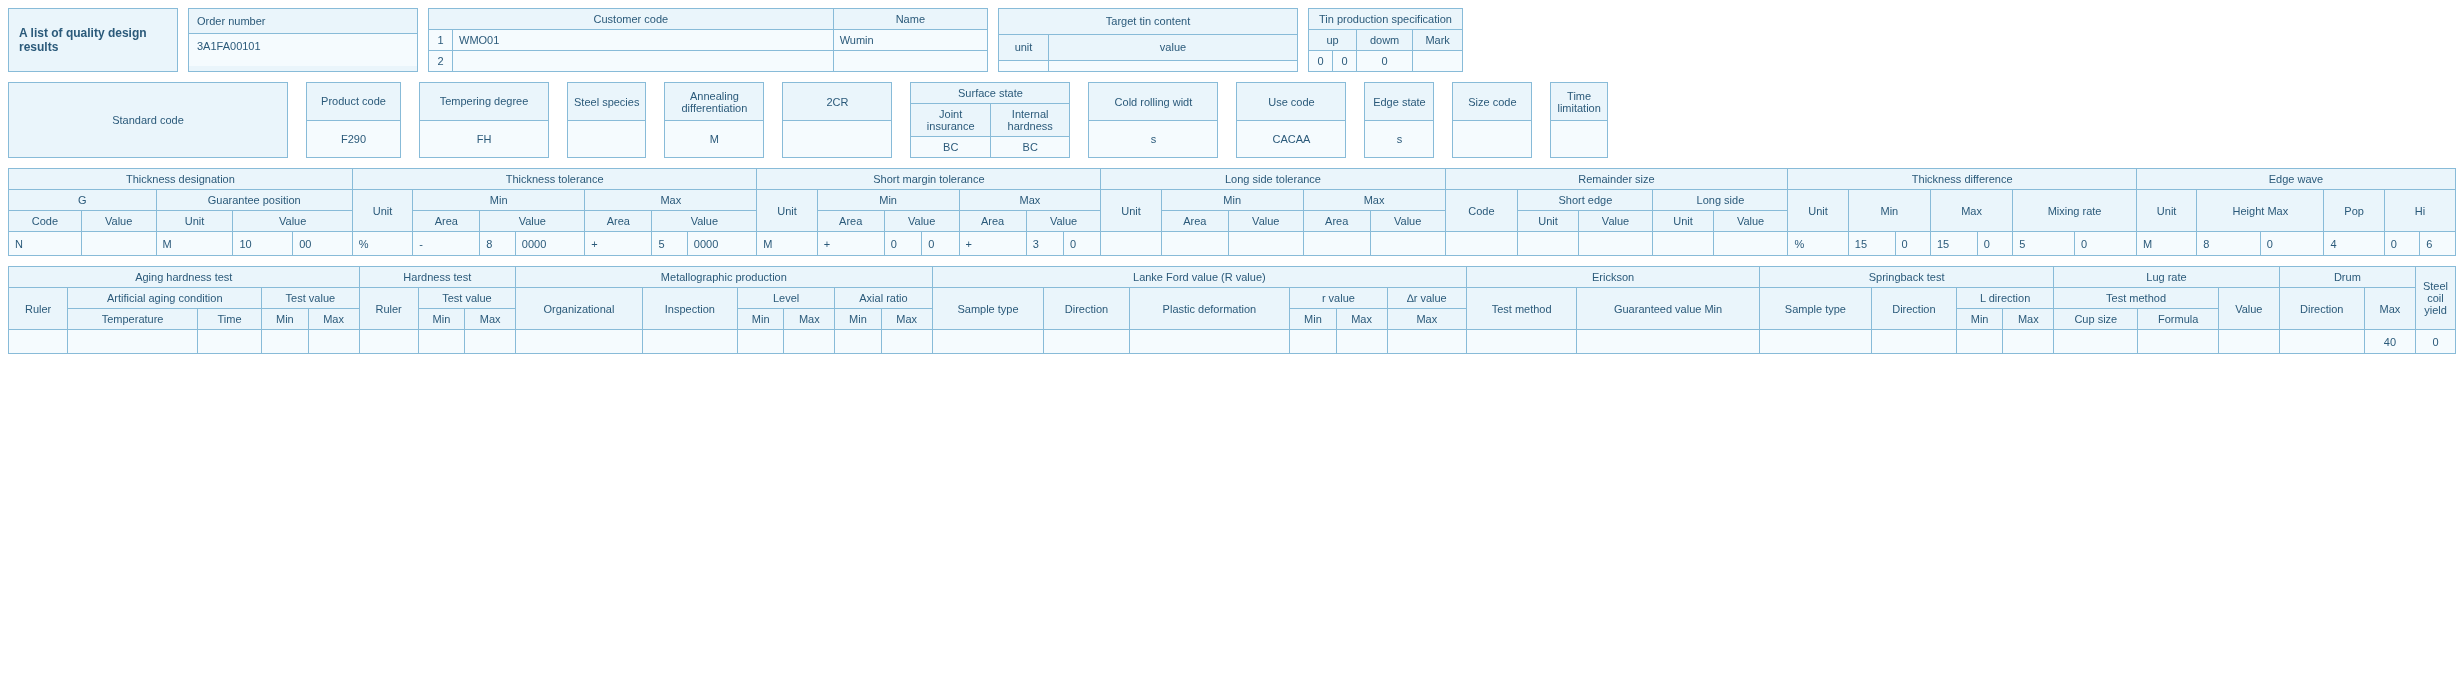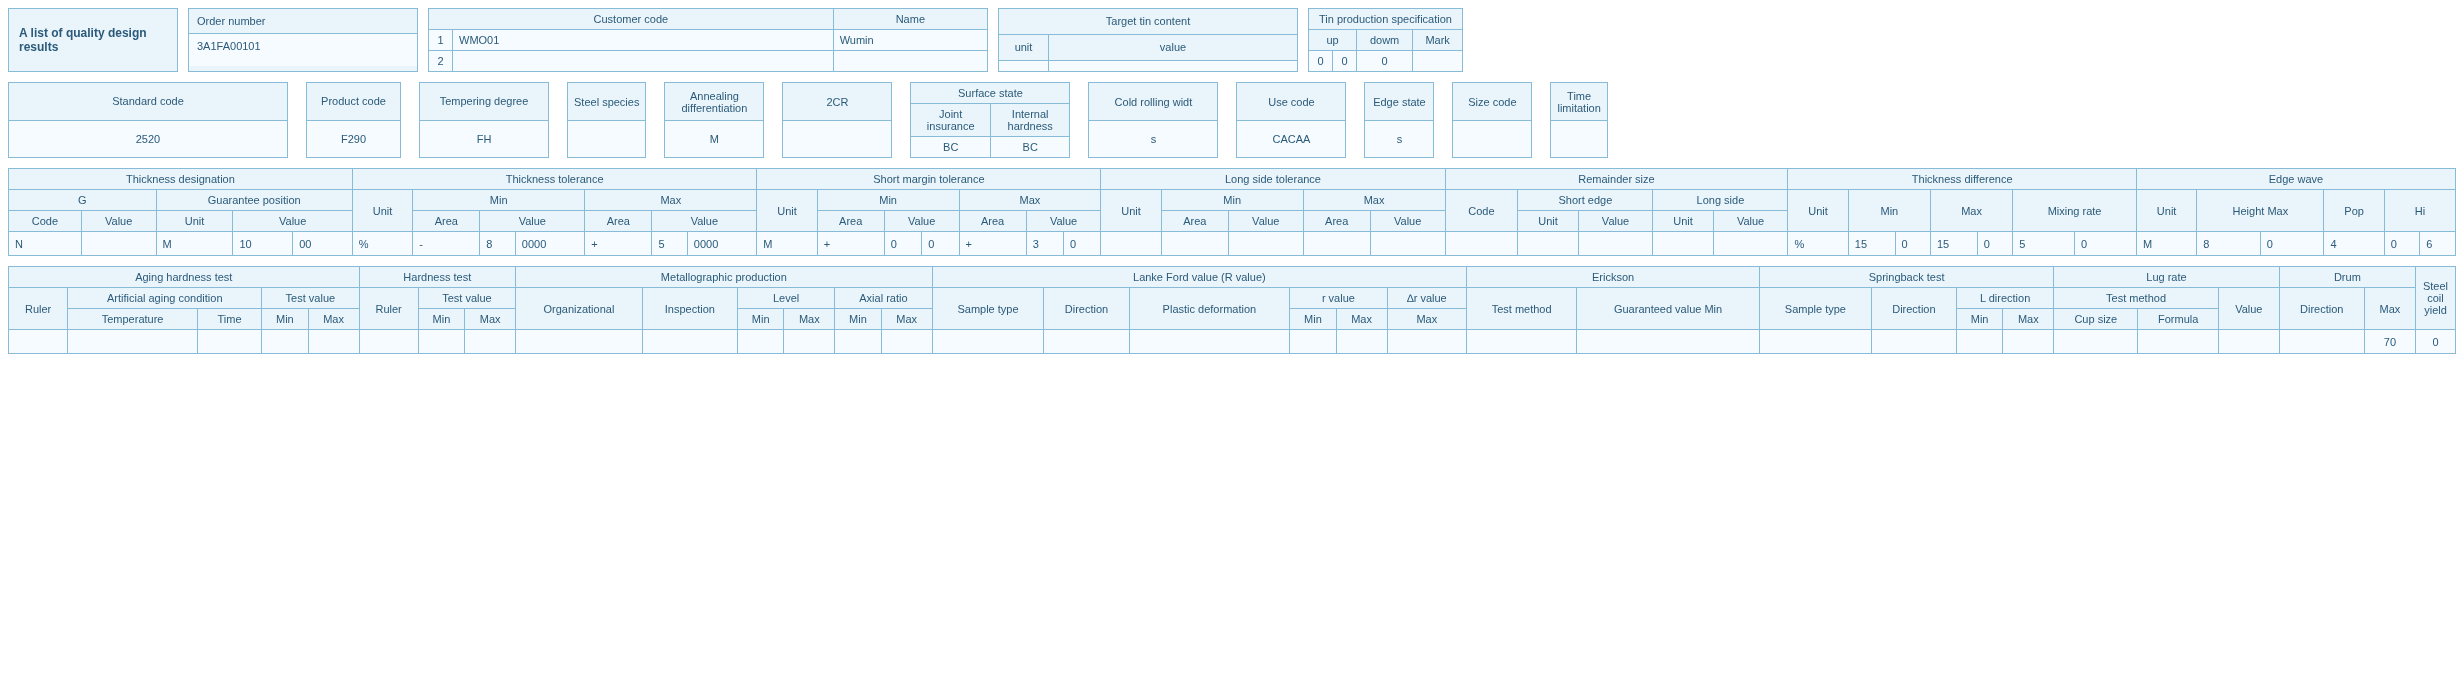--- a/index.html
+++ b/index.html
@@ -133,23 +133,20 @@
   </tbody>
     </table>
 
 </div>
 
 <div class="spec-row">
   <table style="width:280px">
       <tbody>
         <tr>
           <th>Standard code</th>
-        </tr>
-        <tr>
-          <td class="valcell-c">2520</td>
         </tr>
       </tbody>
     </table>
   <table style="width:95px">
       <tbody>
         <tr>
           <th>Product code</th>
         </tr>
         <tr>
           <td class="valcell-c">F290</td>
@@ -451,18 +448,18 @@
   <td class="valcell-c"></td>
   <td class="valcell-c"></td>
   <td class="valcell-c"></td>
   <td class="valcell-c"></td>
   <td class="valcell-c"></td>
   <td class="valcell-c"></td>
   <td class="valcell-c"></td>
   <td class="valcell-c"></td>
   <td class="valcell-c"></td>
   <td class="valcell-c"></td>
-  <td class="valcell-c">70</td>
+  <td class="valcell-c">40</td>
   <td class="valcell-c">0</td>
 </tr>
 </tbody>
     </table>
 </div>
 
 </body></html>

